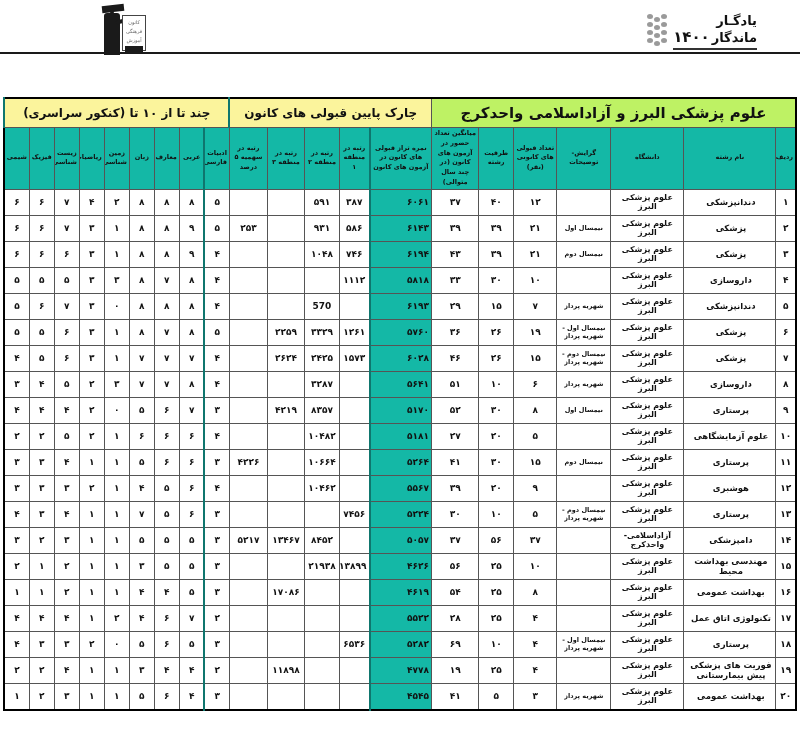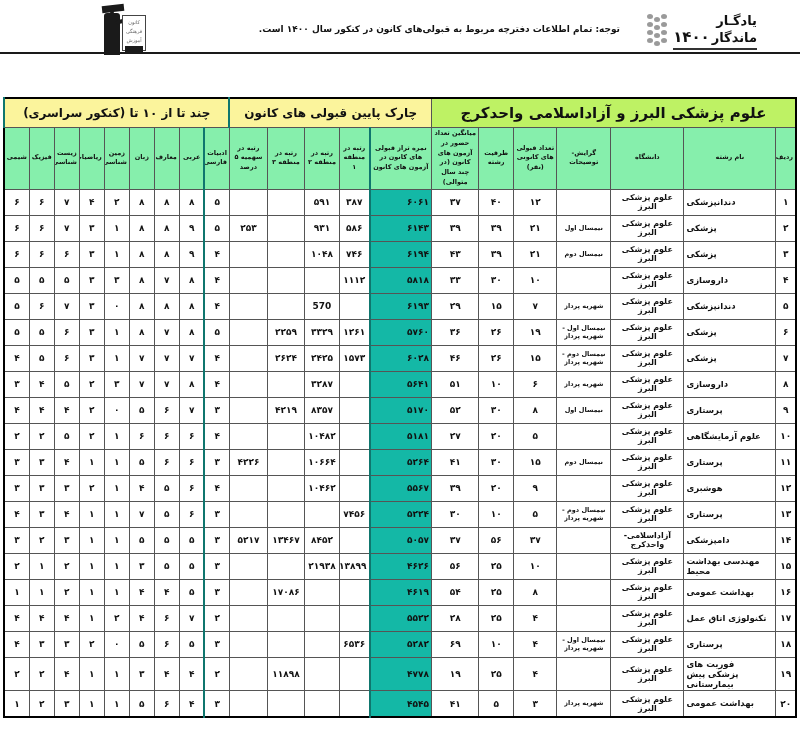--- a/index.html
+++ b/index.html
@@ -40,24 +40,24 @@
   }
   col.c-radif{width:20px;} col.c-field{width:92px;} col.c-univ{width:73px;}
   col.c-orient{width:54px;} col.c-adm{width:43px;} col.c-cap{width:35px;} col.c-avg{width:47px;}
   col.c-taraz{width:62px;} col.c-r1{width:30px;} col.c-r2{width:35px;} col.c-r3{width:37px;} col.c-q5{width:38px;}
   col.c-sub{width:25px;}
   th,td{border:1px solid #555;padding:1px 2px;vertical-align:middle;overflow:hidden;}
   .grp{height:26px;font-weight:bold;text-align:center;}
   .grp-right{background:#bef264;font-size:15px;}
   .grp-mid{background:#fbf49c;font-size:12px;}
   .grp-left{background:#fbf49c;font-size:12px;}
-  .colhead th{background:#86efac;font-size:6.5px;font-weight:bold;text-align:center;height:58px;line-height:1.5;}
+  .colhead th{background:#14b8a6;font-size:6.5px;font-weight:bold;text-align:center;height:58px;line-height:1.5;}
   .sec-b{border-left:2px solid #0f766e;}
   tbody td{font-size:9px;font-weight:bold;text-align:center;height:23px;background:#fff;}
-  tbody td.cell-field{text-align:left;font-size:8.5px;padding-right:8px;line-height:1.2;}
+  tbody td.cell-field{text-align:center;font-size:8.5px;padding-right:0;line-height:1.2;}
   tbody td.cell-univ{font-size:8px;}
   tbody td.cell-orient{font-size:6.5px;font-weight:bold;line-height:1.3;}
   tbody td.cell-taraz{background:#14b8a6;padding-left:44px;}
 </style>
 </head>
 <body>
 
 <div class="top-area">
   <div class="grad-logo">
     <div class="grad-cap"></div>
@@ -66,21 +66,20 @@
     <div class="grad-arm"></div>
     <div class="grad-sign">
       <div>کانون</div>
       <div>فرهنگی</div>
       <div>آموزش</div>
       <div class="bar"></div>
     </div>
   </div>
 
   <div class="notes">
-    <div class="note1">توجه: تمام اطلاعات دفترچه مربوط به قبولی‌های کانون در کنکور سال ۱۴۰۰ است.</div>
   </div>
 
   <div class="yadegar">
     <div class="yadegar-text">
       <div class="yadegar-l1">یادگـار</div>
       <div class="yadegar-l2">
         <span>ماندگار</span>
         <span class="yadegar-year">۱۴۰۰</span>
       </div>
     </div>

